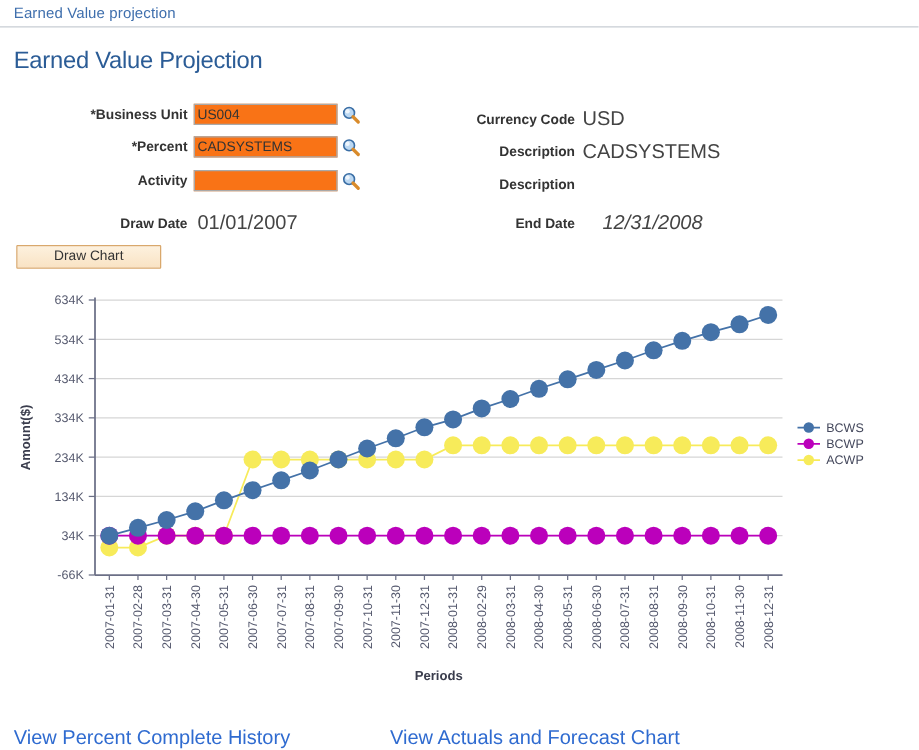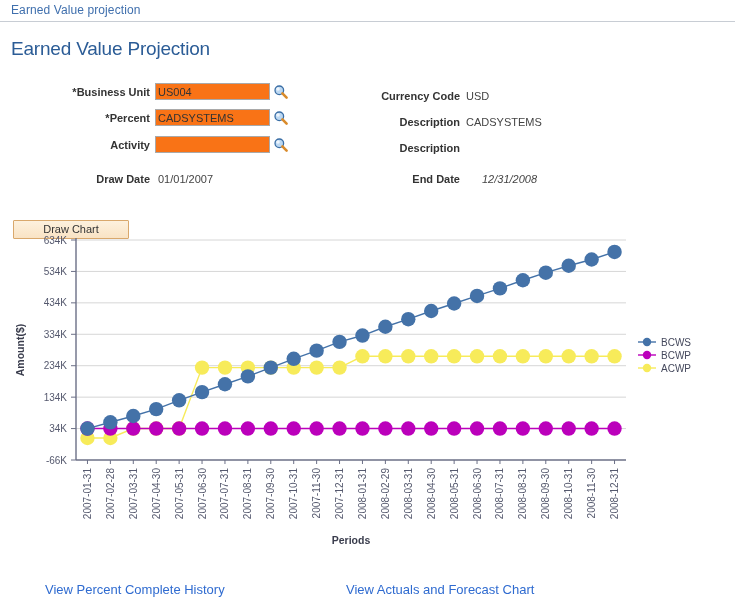--- a/index.html
+++ b/index.html
@@ -55,21 +55,21 @@
     position: absolute;
     font-size: 11px;
     font-weight: bold;
     color: #333333;
     text-align: right;
     white-space: nowrap;
     line-height: 20px;
   }
   .fvalue {
     position: absolute;
-    font-size: 11px;
+    font-size: 16px;
     color: #444444;
     white-space: nowrap;
     line-height: 20px;
   }
   .finput {
     position: absolute;
     height: 17px;
     border: 1px solid #a9a9a9;
     background: #f97316;
     font-family: "Liberation Sans", sans-serif;
@@ -105,25 +105,24 @@
   .chart-wrap {
     position: absolute;
     left: 8px; top: 228px;
     width: 720px; height: 320px;
   }
   .chart-svg { display: block; }
 
   
   .bottom-link {
     position: absolute;
-    font-size: 13px;
+    font-size: 16px;
     color: #2f6bd0;
     text-decoration: none;
     white-space: nowrap;
-    margin-left: 34px;
   }
 </style>
 </head>
 <body>
 
 <div class="breadcrumb-bar">
   <a href="#" class="breadcrumb-link">Earned Value projection</a>
 </div>
 
 <div class="page-title">Earned Value Projection</div>
@@ -184,21 +183,21 @@
   <div class="frow" style="left:0; top:66px;">
     <div class="flabel" style="left:310px; top:0; width:150px;">Description</div>
     <div class="fvalue" style="left:466px; top:0;"></div>
   </div>
 
   <div class="frow" style="left:0; top:97px;">
     <div class="flabel" style="left:310px; top:0; width:150px;">End Date</div>
     <div class="fvalue" style="left:482px; top:0;font-style:italic;">12/31/2008</div>
   </div>
 
-  <button class="btn" style="left:13px; top:124px; width:116px;margin-top:24px;">Draw Chart</button>
+  <button class="btn" style="left:13px; top:124px; width:116px;">Draw Chart</button>
 </div>
 
 <div class="chart-wrap">
   <svg class="chart-svg" id="chart" width="720" height="320" viewBox="0 0 720 320">
       <line x1="63" y1="232" x2="68" y2="232" stroke="#6b6f86" stroke-width="1"></line>
       <text x="59" y="235.5" text-anchor="end" font-family="&quot;Liberation Sans&quot;, sans-serif" font-size="10" fill="#55596e">-66K</text>
       <line x1="68" y1="200.57142857142858" x2="618" y2="200.57142857142858" stroke="#d6d6d6" stroke-width="1"></line>
       <line x1="63" y1="200.57142857142858" x2="68" y2="200.57142857142858" stroke="#6b6f86" stroke-width="1"></line>
       <text x="59" y="204.07142857142858" text-anchor="end" font-family="&quot;Liberation Sans&quot;, sans-serif" font-size="10" fill="#55596e">34K</text>
       <line x1="68" y1="169.14285714285714" x2="618" y2="169.14285714285714" stroke="#d6d6d6" stroke-width="1"></line>

